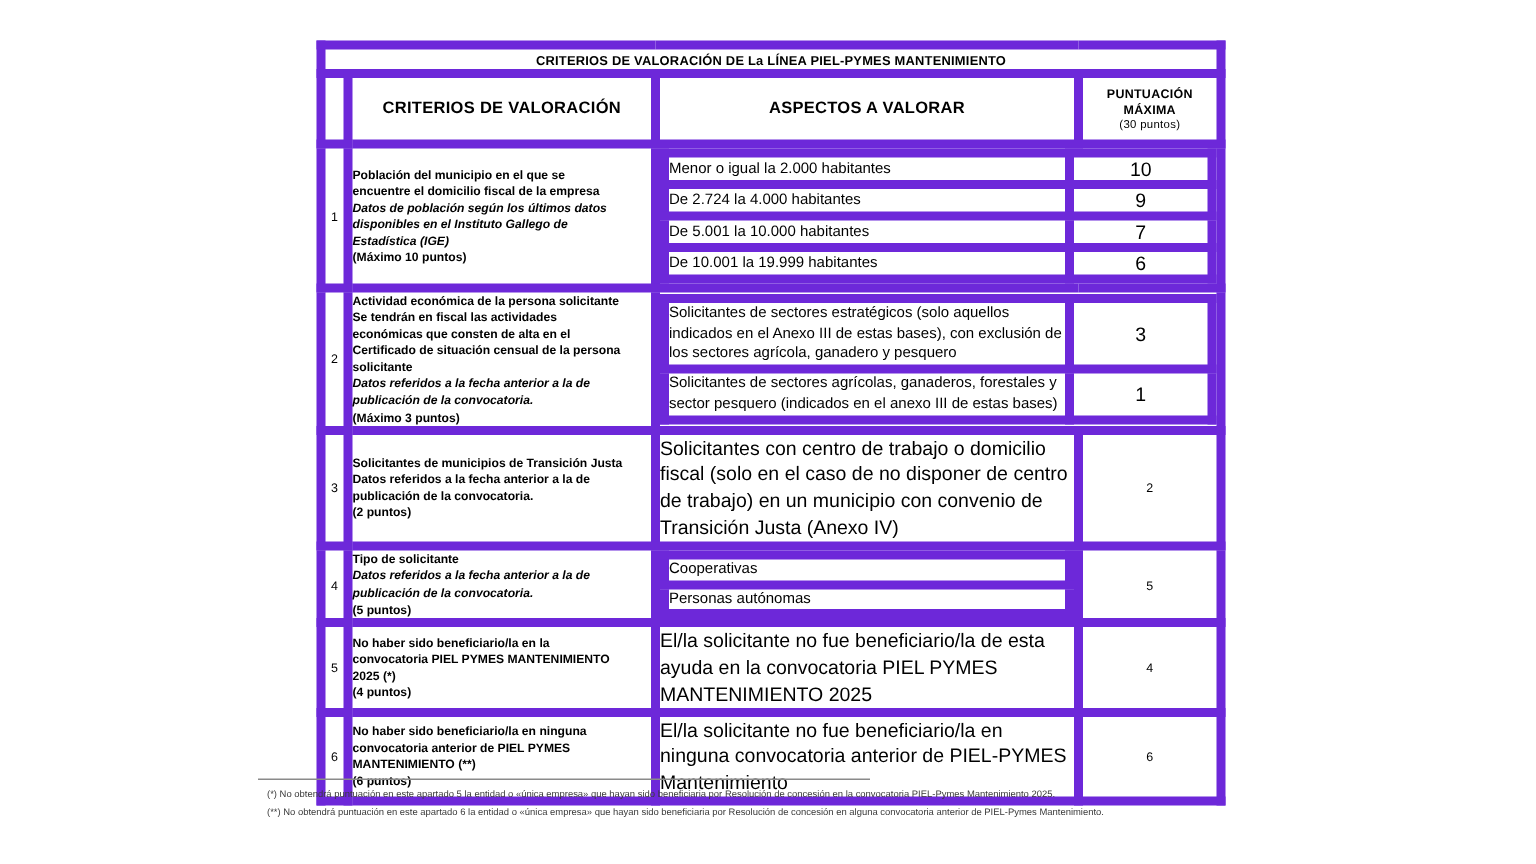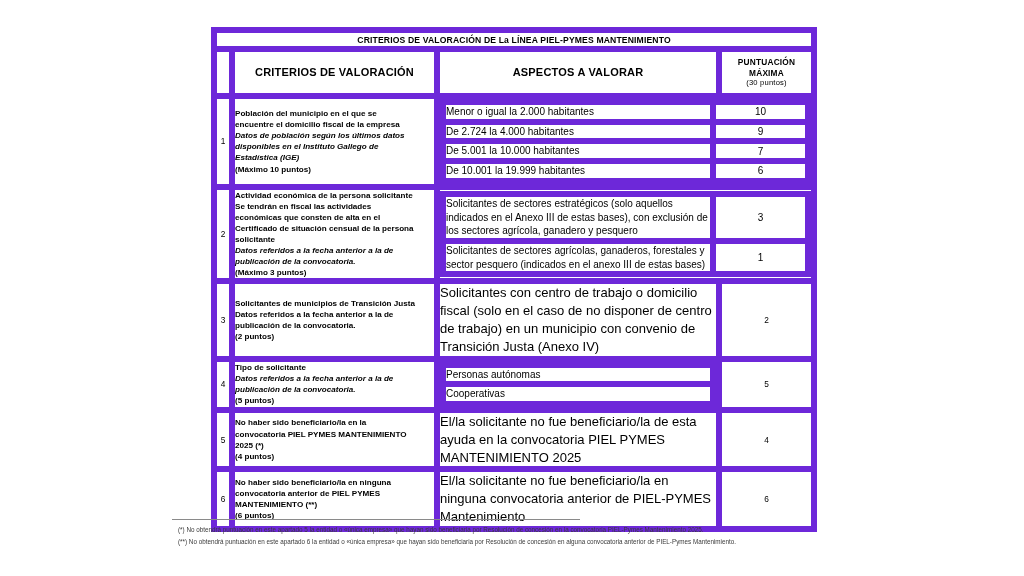--- a/index.html
+++ b/index.html
@@ -103,21 +103,21 @@
     padding: 0;
   }
   .inner tr:last-child td { border-bottom: none; }
   .inner .i-asp {
     font-size: 10px;
     line-height: 1.37;
     padding: 3px 6px;
     vertical-align: middle;
   }
   .inner .i-score {
-    font-size: 10px;
+    font-size: 13px;
     text-align: center;
     vertical-align: middle;
     border-left: 1px solid #6e6e6e;
     width: 95px;
   }
   
   .score-cell {
     text-align: center;
     font-size: 8.3px;
     vertical-align: middle;
@@ -247,24 +247,24 @@
           <td class="crit-cell">
             <div class="">Tipo de solicitante</div>
             <div class="ital">Datos referidos a la fecha anterior a la de</div>
             <div class="ital">publicación de la convocatoria.</div>
             <div class="">(5 puntos)</div>
           </td>
           <td style="padding:0">
             <table class="inner">
               <tbody>
                 <tr>
+                  <td class="i-asp">Cooperativas</td>
+                </tr>
+                <tr>
                   <td class="i-asp">Personas autónomas</td>
-                </tr>
-                <tr>
-                  <td class="i-asp">Cooperativas</td>
                 </tr>
               </tbody>
             </table>
           </td>
           <td class="score-cell">5</td>
         </tr>
         <tr>
           <td class="num-cell">5</td>
           <td class="crit-cell">
             <div class="">No haber sido beneficiario/la en la</div>

